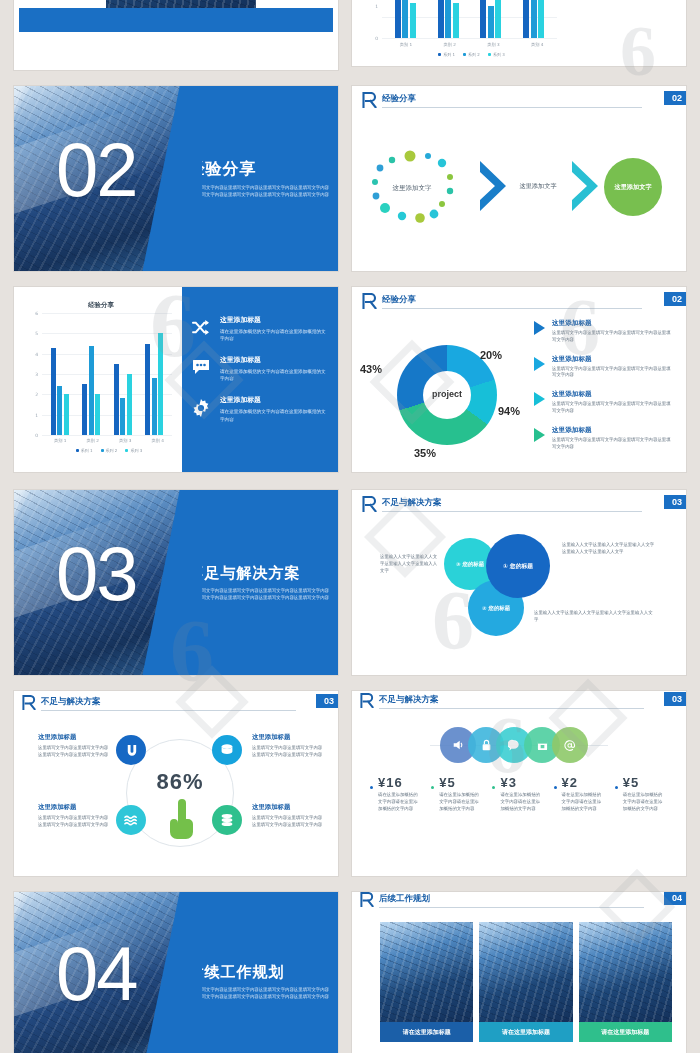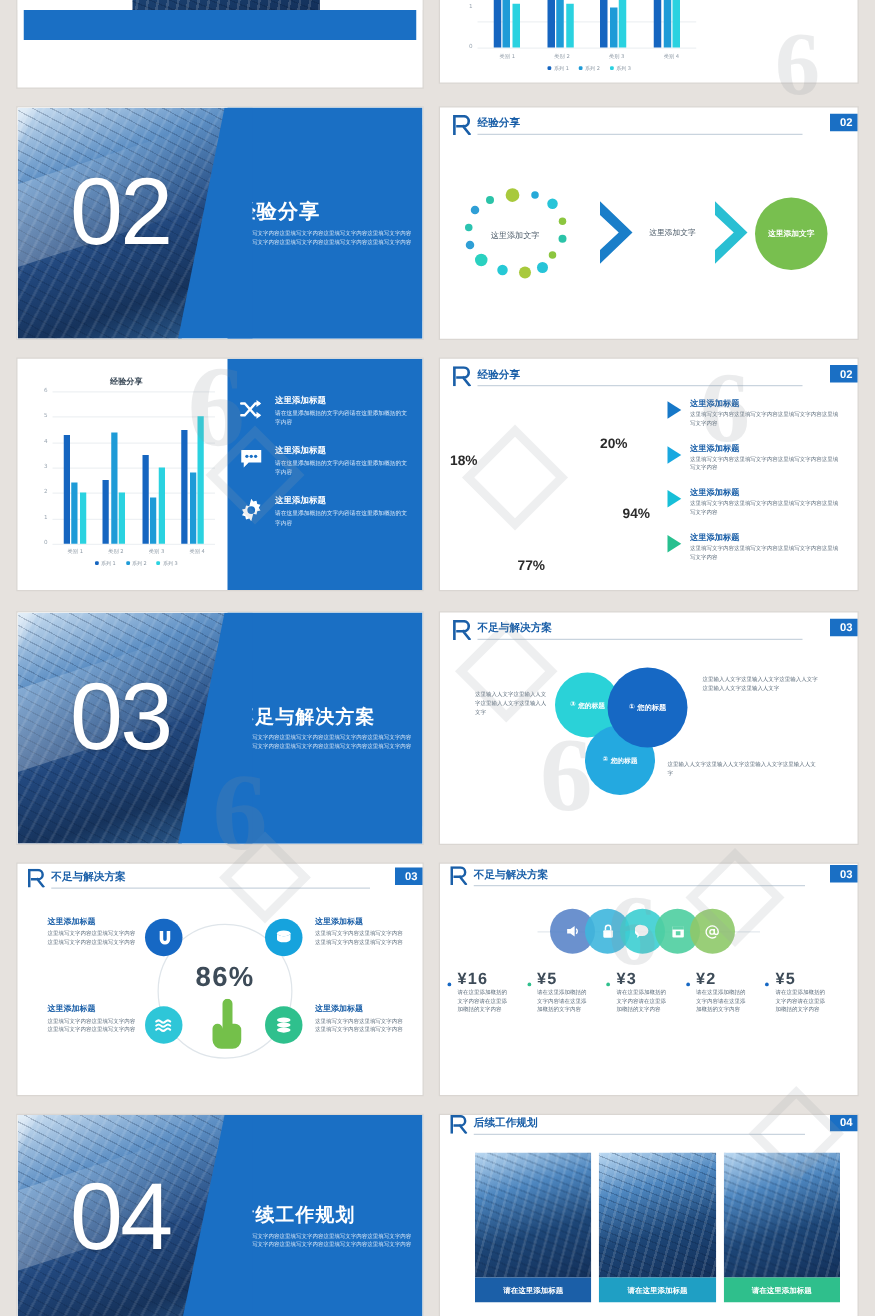--- a/index.html
+++ b/index.html
@@ -365,24 +365,29 @@
       <span class="logoR" style="left:10px;top:6px;">
         <svg width="15" height="16" viewBox="0 0 15 16">
             <path d="M1.5 15 L1.5 1 L9 1 A4 4 0 0 1 9 9 L4 9 M8.5 9 L13.5 15.2" fill="none" stroke="#1a5fa8" stroke-width="2.1" stroke-linecap="square"></path>
           </svg>
       </span>
       <span class="hdr-title" style="left:30px;top:7px;font-size:8.5px;">经验分享</span>
       <span class="rule" style="left:30px;right:44px;top:21px;"></span>
       <span class="badge" style="right:-4px;top:5px;width:26px;height:14px;font-size:9px;">02</span>
     </div>
 
+    <div class="donut" id="donutEl" style="left: 45px; top: 58px; width: 100px; height: 100px; background: conic-gradient(rgb(25, 168, 224) 0deg, rgb(25, 168, 224) 72deg, rgb(23, 191, 216) 72deg, rgb(23, 191, 216) 126deg, rgb(39, 192, 143) 126deg, rgb(39, 192, 143) 252deg, rgb(22, 120, 200) 252deg, rgb(22, 120, 200) 360deg);">
+      <div class="hole" style="left:26px;top:26px;width:48px;height:48px;font-size:9px;">
+        <span>project</span>
+      </div>
+    </div>
     <div class="pct" style="left:128px;top:62px;font-size:11px;">20%</div>
     <div class="pct" style="left:146px;top:118px;font-size:11px;">94%</div>
-    <div class="pct" style="left:62px;top:160px;font-size:11px;">77%</div>
-    <div class="pct" style="left:8px;top:76px;font-size:11px;">18%</div>
+    <div class="pct" style="left:62px;top:160px;font-size:11px;">35%</div>
+    <div class="pct" style="left:8px;top:76px;font-size:11px;">43%</div>
 
     <div id="donutList" style="position:absolute;left:182px;top:32px;width:140px;">
         <div style="display: flex; gap: 7px; margin-bottom: 11px; align-items: flex-start;">
           <div class="tri" style="border-width: 7px 0px 7px 11px; border-color: transparent transparent transparent rgb(22, 120, 200); margin-top: 2px; flex: 0 0 auto;"></div>
           <div>
             <div class="ttl" style="font-size: 6.6px;">这里添加标题</div>
             <div class="txt" style="font-size: 4.4px; margin-top: 2px;">这里填写文字内容这里填写文字内容这里填写文字内容这里填写文字内容</div>
           </div>
         </div>
         <div style="display: flex; gap: 7px; margin-bottom: 11px; align-items: flex-start;">
@@ -553,21 +558,21 @@
             <rect x="1" y="2" width="10" height="3" fill="#4ecfa0"></rect>
             <rect x="4" y="6.5" width="4" height="3.5" fill="#4ecfa0"></rect>
           </svg>
         </div>
         <div style="width: 36px; height: 36px; border-radius: 50%; background: rgb(143, 201, 106); opacity: 0.9; display: flex; align-items: center; justify-content: center; margin-left: -8px;">
           <svg width="13" height="13" viewBox="0 0 14 14">
             <path d="M9.6 11a5.2 5.2 0 11 1.8-4.2c0 1.6-.7 2.4-1.7 2.4S8 8.4 8 7V4.6M8 7a1.9 1.9 0 11-3.8 0A1.9 1.9 0 018 7z" stroke="#fff" stroke-width="1.2" fill="none"></path>
           </svg>
         </div>
       </div>
-    <div id="priceCols" style="position:absolute;left:6px;right:10px;top:84px;display:flex;">
+    <div id="priceCols" style="position:absolute;left:18px;right:10px;top:84px;display:flex;">
         <div style="flex: 1 1 0%; padding-left: 8px; position: relative;">
           <span style="position: absolute; left: 0px; top: 11px; width: 3px; height: 3px; border-radius: 50%; background: rgb(22, 104, 196);"></span>
           <div style="font-size: 13px; font-weight: 700; color: rgb(61, 75, 88); font-family: &quot;Liberation Sans&quot;, sans-serif; letter-spacing: 1px;">¥16</div>
           <div class="txt" style="font-size: 4.4px; margin-top: 2px; width: 42px;">请在这里添加概括的文字内容请在这里添加概括的文字内容</div>
         </div>
         <div style="flex: 1 1 0%; padding-left: 8px; position: relative;">
           <span style="position: absolute; left: 0px; top: 11px; width: 3px; height: 3px; border-radius: 50%; background: rgb(47, 192, 141);"></span>
           <div style="font-size: 13px; font-weight: 700; color: rgb(61, 75, 88); font-family: &quot;Liberation Sans&quot;, sans-serif; letter-spacing: 1px;">¥5</div>
           <div class="txt" style="font-size: 4.4px; margin-top: 2px; width: 42px;">请在这里添加概括的文字内容请在这里添加概括的文字内容</div>
         </div>

